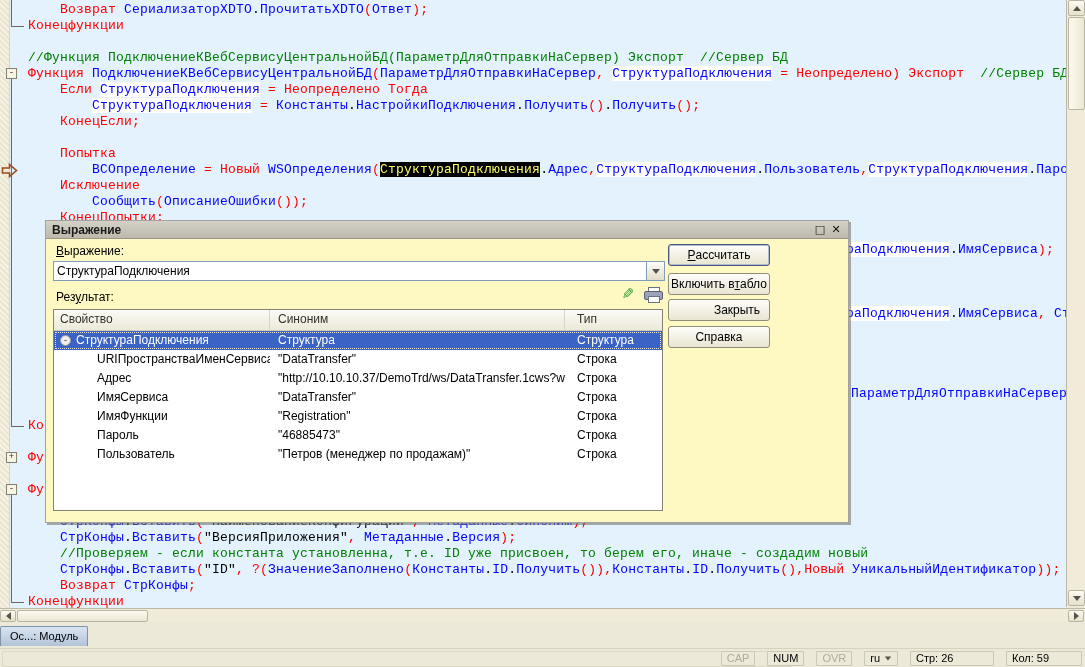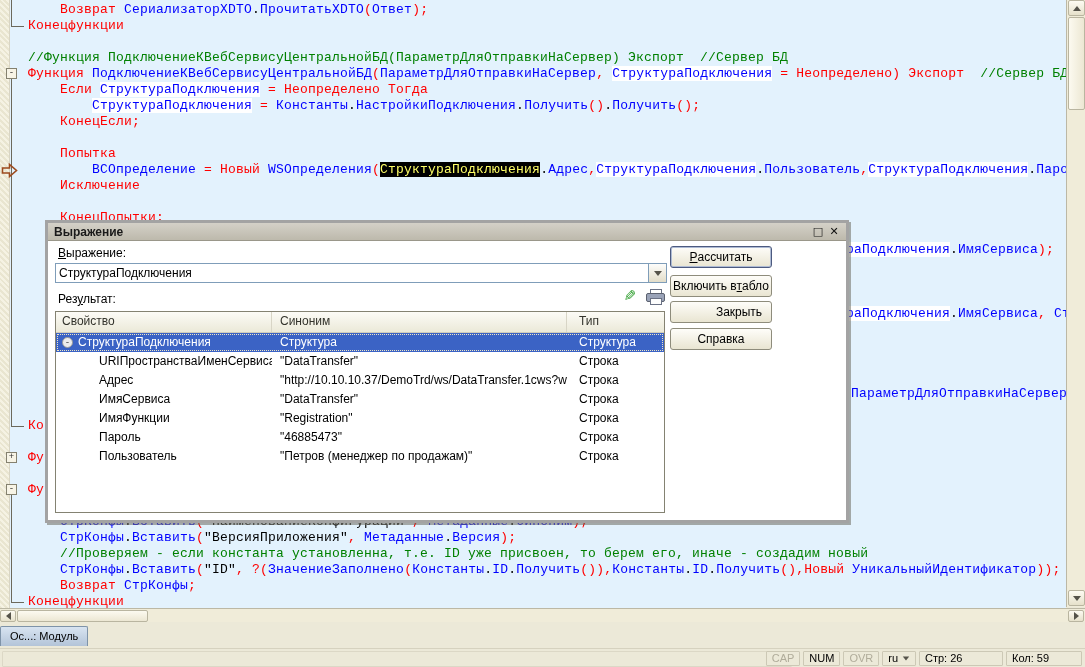--- a/index.html
+++ b/index.html
@@ -54,21 +54,21 @@
     border:1px solid #b9b5a0;border-radius:2px;box-sizing:border-box;
   }
   #hsb .sb-thumb{background:linear-gradient(#fcfaf0,#ece7d3);}
   .tri-up{width:0;height:0;border-left:4px solid transparent;border-right:4px solid transparent;border-bottom:5px solid #55534a;}
   .tri-down{width:0;height:0;border-left:4px solid transparent;border-right:4px solid transparent;border-top:5px solid #55534a;}
   .tri-left{width:0;height:0;border-top:4px solid transparent;border-bottom:4px solid transparent;border-right:5px solid #55534a;}
   .tri-right{width:0;height:0;border-top:4px solid transparent;border-bottom:4px solid transparent;border-left:5px solid #55534a;}
   
   #dlg{
     position:absolute;left:45px;top:220px;width:804px;height:303px;
-    background:#ffffff;border:3px solid #a3a3a3;
+    background:#fef9c3;border:1px solid #a3a3a3;
     box-shadow:2px 2px 0 rgba(110,108,96,.55);z-index:10;box-sizing:border-box;
   }
   #dlg-title{
     position:absolute;left:0;top:0;right:0;height:18px;
     background:linear-gradient(#d4d1c8,#bdb9ac);
     border-bottom:1px solid #9a978a;
     display:flex;align-items:center;padding:0 4px 0 6px;box-sizing:border-box;
   }
   #dlg-title .cap{font-size:12px;font-weight:bold;color:#1a1a1a;flex:1;}
   .win-btn{
@@ -139,21 +139,21 @@
   }
   
   #statusbar{
     position:absolute;left:0;top:648px;width:1085px;height:19px;
     background:#ece9d8;border-top:1px solid #d6d2bf;box-sizing:border-box;
   }
   #sb-left{
     position:absolute;left:2px;top:2px;width:788px;height:14px;
     border:1px solid #dcd8c6;border-radius:1px;
   }
-  #sb-right{position:absolute;right:3px;top:2px;display:flex;gap:3px;height:15px;}
+  #sb-right{position:absolute;right:3px;top:2px;display:flex;gap:12px;height:15px;}
   .sb-cell{
     border:1px solid #ccc8b5;border-radius:1px;background:#ece9d8;
     font-size:11px;line-height:13px;padding:0 5px;color:#000;box-sizing:border-box;
     display:flex;align-items:center;white-space:nowrap;
   }
   .sb-cell.dim{color:#b0ac9a;}
   #sb-lang .tri-down{margin-left:4px;transform:scale(.8);}
   #sb-line{width:84px;}
   #sb-col{width:76px;}
 </style>
@@ -166,20 +166,21 @@
       <div class="cl" style="top: 2px; left: 60px;"><span class="t-k">Возврат </span><span class="t-i">СериализаторXDTO</span><span class="t-d">.</span><span class="t-i">ПрочитатьXDTO</span><span class="t-k">(</span><span class="t-i">Ответ</span><span class="t-k">);</span></div>
       <div class="cl" style="top: 18px; left: 28px;"><span class="t-k">Конецфункции</span></div>
       <div class="cl" style="top: 50px; left: 28px;"><span class="t-c">//Функция ПодключениеКВебСервисуЦентральнойБД(ПараметрДляОтправкиНаСервер) Экспорт  //Сервер БД</span></div>
       <div class="cl" style="top: 66px; left: 28px;"><span class="t-k">Функция </span><span class="t-i">ПодключениеКВебСервисуЦентральнойБД</span><span class="t-k">(</span><span class="t-i">ПараметрДляОтправкиНаСервер</span><span class="t-k">, </span><span class="t-h">СтруктураПодключения</span><span class="t-k"> = Неопределено) Экспорт</span><span class="t-c">  //Сервер БД</span></div>
       <div class="cl" style="top: 82px; left: 60px;"><span class="t-k">Если </span><span class="t-h">СтруктураПодключения</span><span class="t-k"> = Неопределено Тогда</span></div>
       <div class="cl" style="top: 98px; left: 92px;"><span class="t-h">СтруктураПодключения</span><span class="t-k"> = </span><span class="t-i">Константы</span><span class="t-d">.</span><span class="t-i">НастройкиПодключения</span><span class="t-d">.</span><span class="t-i">Получить</span><span class="t-k">()</span><span class="t-d">.</span><span class="t-i">Получить</span><span class="t-k">();</span></div>
       <div class="cl" style="top: 114px; left: 60px;"><span class="t-k">КонецЕсли;</span></div>
       <div class="cl" style="top: 146px; left: 60px;"><span class="t-k">Попытка</span></div>
       <div class="cl" style="top: 162px; left: 92px;"><span class="t-i">ВСОпределение</span><span class="t-k"> = Новый </span><span class="t-i">WSОпределения</span><span class="t-k">(</span><span class="t-x">СтруктураПодключения</span><span class="t-d">.</span><span class="t-i">Адрес</span><span class="t-k">,</span><span class="t-h">СтруктураПодключения</span><span class="t-d">.</span><span class="t-i">Пользователь</span><span class="t-k">,</span><span class="t-h">СтруктураПодключения</span><span class="t-d">.</span><span class="t-i">Пароль</span></div>
       <div class="cl" style="top: 178px; left: 60px;"><span class="t-k">Исключение</span></div>
+      <div class="cl" style="top: 194px; left: 92px;"><span class="t-i">Сообщить</span><span class="t-k">(</span><span class="t-i">ОписаниеОшибки</span><span class="t-k">());</span></div>
       <div class="cl" style="top: 210px; left: 60px;"><span class="t-k">КонецПопытки;</span></div>
       <div class="cl" style="top: 242px; left: 790px;"><span class="t-h">СтруктураПодключения</span><span class="t-d">.</span><span class="t-i">ИмяСервиса</span><span class="t-k">);</span></div>
       <div class="cl" style="top: 258px; left: 781px;"><span class="t-k">;</span></div>
       <div class="cl" style="top: 306px; left: 790px;"><span class="t-h">СтруктураПодключения</span><span class="t-d">.</span><span class="t-i">ИмяСервиса</span><span class="t-k">, </span><span class="t-i">Стр</span></div>
       <div class="cl" style="top: 386px; left: 779px;"><span class="t-i">сатьXDTO</span><span class="t-k">(</span><span class="t-i">ПараметрДляОтправкиНаСервер</span></div>
       <div class="cl" style="top: 418px; left: 28px;"><span class="t-k">Конецфункции</span></div>
       <div class="cl" style="top: 450px; left: 28px;"><span class="t-k">Функция</span></div>
       <div class="cl" style="top: 482px; left: 28px;"><span class="t-k">Функция</span></div>
       <div class="cl" style="top: 514px; left: 60px;"><span class="t-i">СтрКонфы</span><span class="t-d">.</span><span class="t-i">Вставить</span><span class="t-k">(</span><span class="t-s">"НаименованиеКонфигурации"</span><span class="t-k">, </span><span class="t-i">Метаданные</span><span class="t-d">.</span><span class="t-i">Синоним</span><span class="t-k">);</span></div>
       <div class="cl" style="top: 530px; left: 60px;"><span class="t-i">СтрКонфы</span><span class="t-d">.</span><span class="t-i">Вставить</span><span class="t-k">(</span><span class="t-s">"ВерсияПриложения"</span><span class="t-k">, </span><span class="t-i">Метаданные</span><span class="t-d">.</span><span class="t-i">Версия</span><span class="t-k">);</span></div>

